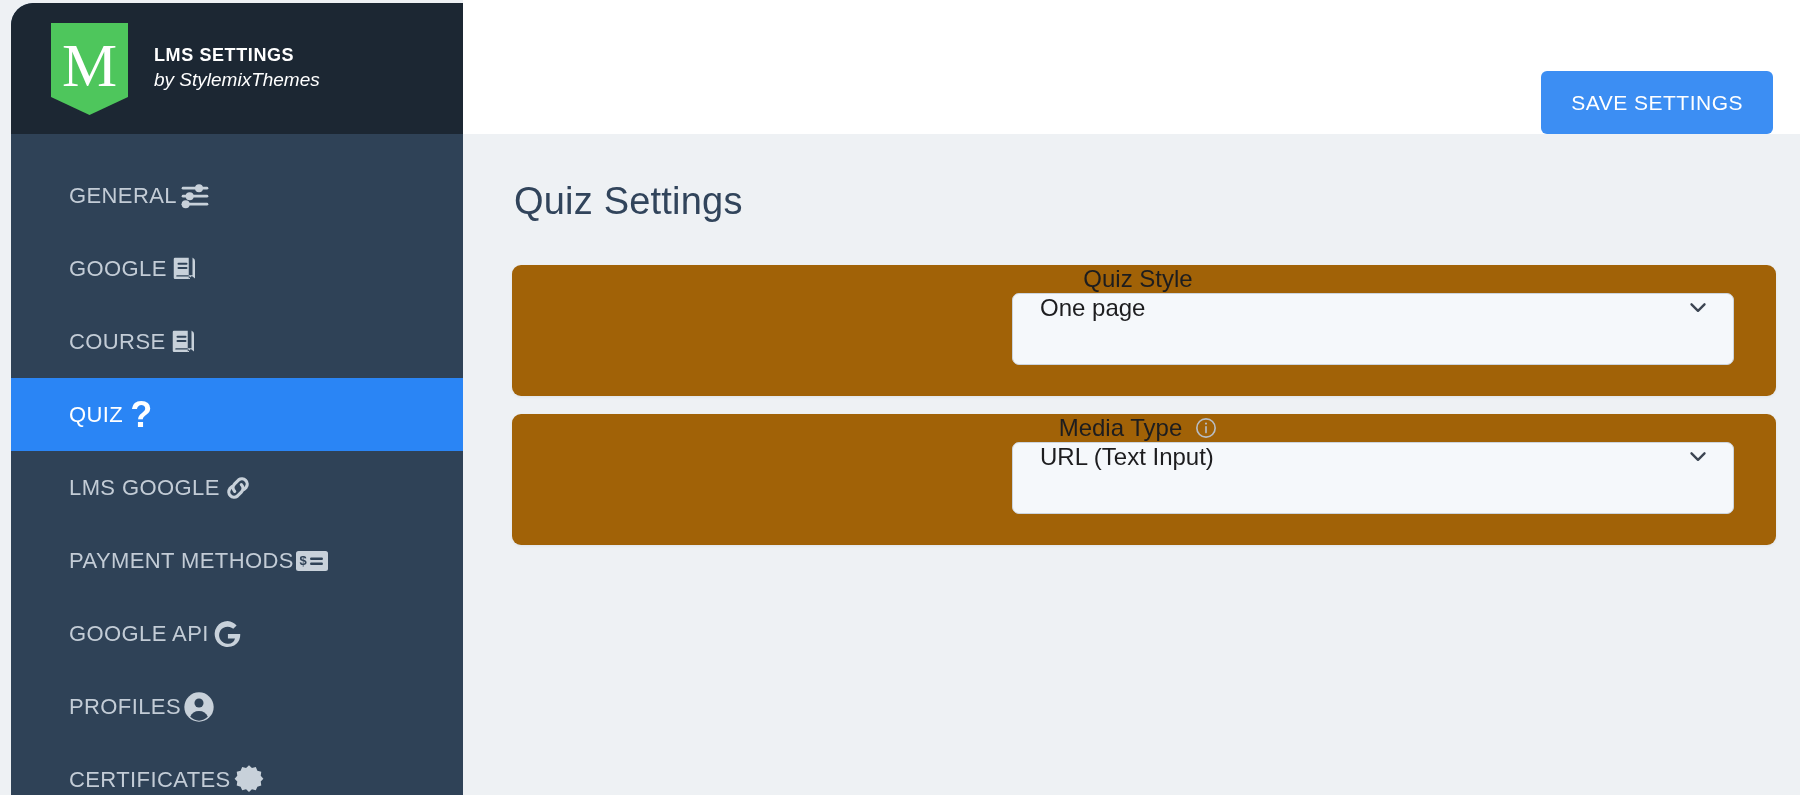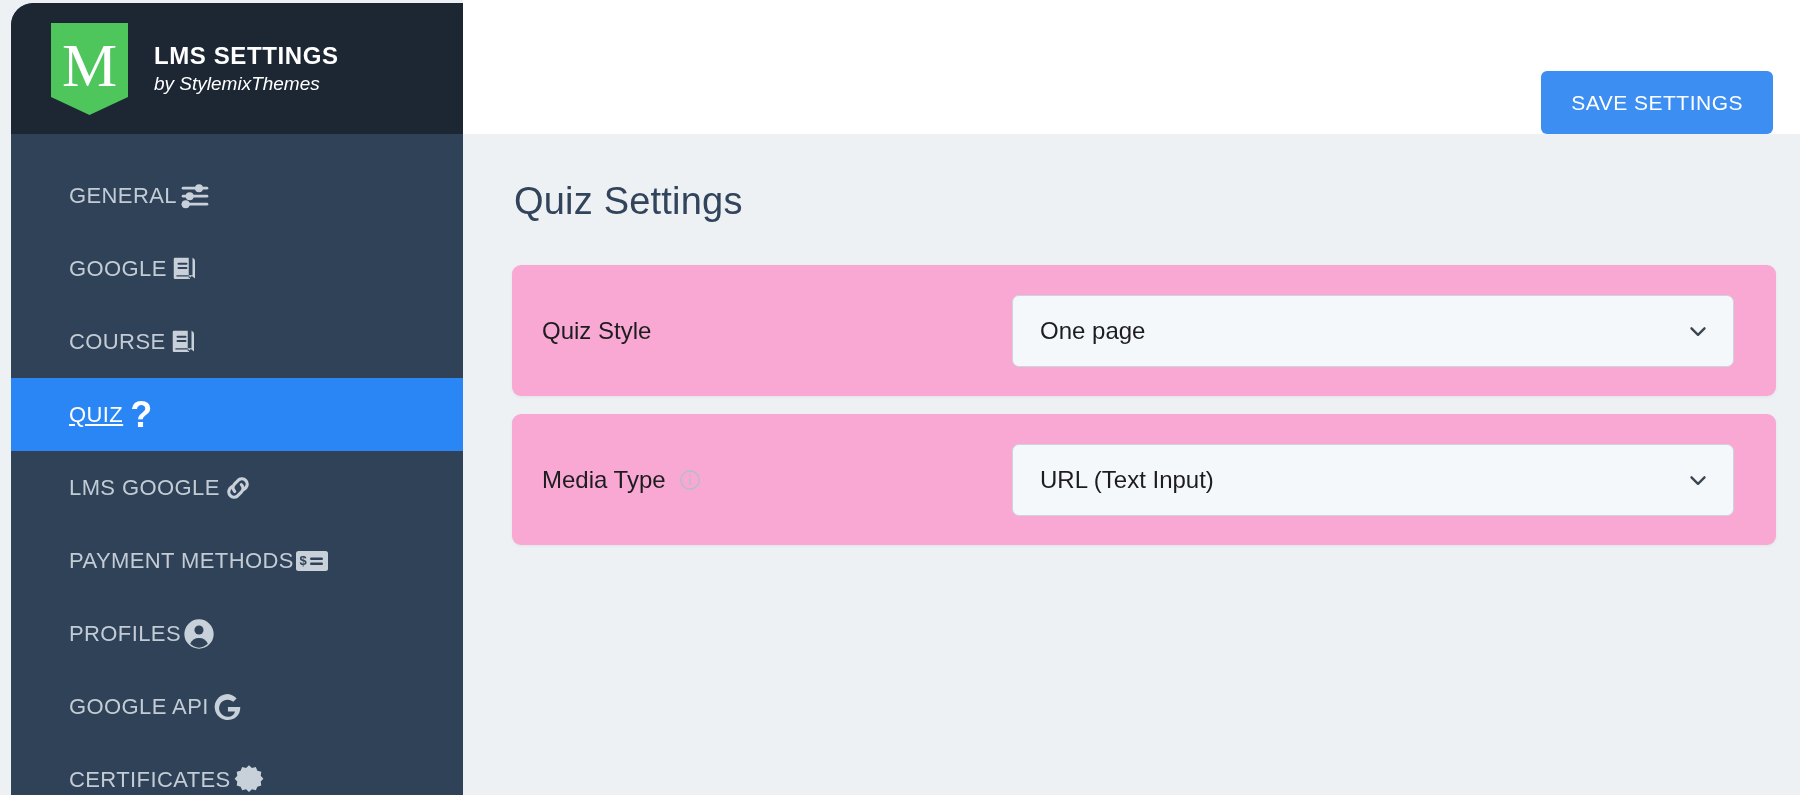--- a/index.html
+++ b/index.html
@@ -88,21 +88,21 @@
 
   .brand-text {
     margin-left: 26px;
     display: flex;
     flex-direction: column;
     justify-content: center;
   }
 
   .brand-title {
     color: #ffffff;
-    font-size: 24px;
+    font-size: 18px;
     font-weight: bold;
     letter-spacing: 0.6px;
     line-height: 1.25;
   }
 
   .brand-sub {
     color: #ffffff;
     font-size: 19px;
     font-weight: 400;
     line-height: 1.35;
@@ -125,21 +125,21 @@
     color: #c3ccd6;
     font-size: 22px;
     letter-spacing: 0.4px;
     white-space: nowrap;
   }
 
   .menu-item.active {
     background: #2a85f5;
   }
 
-  .menu-item.active .menu-label { color: #ffffff; text-decoration: underline; }
+  .menu-item.active .menu-label { color: #ffffff; }
 
   .menu-icon {
     width: 36px;
     height: 36px;
     display: flex;
     align-items: center;
     justify-content: center;
     flex: none;
     color: #c8d1da;
   }
@@ -173,28 +173,29 @@
     color: #31445b;
     letter-spacing: 0.2px;
   }
 
   .cards {
     margin: 42px 0 0 49px;
     width: 1264px;
   }
 
   .card {
-    background: #f9a8d4;
+    background: #a16207;
     border-radius: 9px;
     box-shadow: 0 1px 3px rgba(40,60,90,0.07);
     display: flex;
     align-items: center;
     height: 131px;
     padding: 0 42px 0 30px;
     margin-bottom: 18px;
+    flex-direction: column;
   }
 
   .field-label {
     font-size: 24px;
     color: #1d1d1f;
     display: flex;
     align-items: center;
     white-space: nowrap;
   }
 
@@ -208,21 +209,20 @@
   .info-icon svg { display: block; }
 
   .select {
     margin-left: auto;
     width: 722px;
     height: 72px;
     background: #f5f8fb;
     border: 1px solid #ccd4dd;
     border-radius: 7px;
     display: flex;
-    align-items: center;
     padding: 0 22px 0 27px;
     cursor: pointer;
   }
 
   .select-value {
     font-size: 24px;
     color: #1d1d1f;
     white-space: nowrap;
   }
 
@@ -320,35 +320,35 @@
           <svg width="32" height="26" viewBox="0 0 32 24" fill="currentColor">
             <rect x="0" y="2" width="32" height="20" rx="2.5"></rect>
             <text x="7" y="16" text-anchor="middle" font-family="Liberation Sans, sans-serif" font-size="13" font-weight="bold" fill="#2f4257">$</text>
             <rect x="14" y="8.5" width="13" height="2.4" rx="1.2" fill="#2f4257"></rect>
             <rect x="14" y="13.5" width="13" height="2.4" rx="1.2" fill="#2f4257"></rect>
           </svg>
         </span>
       </div>
 
       <div class="menu-item">
+        <span class="menu-label">GOOGLE API</span>
+        <span class="menu-icon">
+          <svg width="32" height="32" viewBox="0 0 24 24" fill="currentColor">
+            <path d="M12.5 2.2a9.8 9.8 0 1 0 6.8 16.9 9.3 9.3 0 0 0 2.6-7.1h-9.2v3.4h5.3a4.9 4.9 0 0 1-5.5 3.9 6.4 6.4 0 1 1 4.2-11.2l2.5-2.4a9.7 9.7 0 0 0-6.7-3.5z"></path>
+          </svg>
+        </span>
+      </div>
+
+      <div class="menu-item">
         <span class="menu-label">PROFILES</span>
         <span class="menu-icon">
           <svg width="32" height="32" viewBox="0 0 24 24" fill="currentColor">
             <circle cx="12" cy="12" r="11"></circle>
             <circle cx="12" cy="9" r="3.4" fill="#2f4257"></circle>
             <path d="M5.4 19.4a7.2 7.2 0 0 1 13.2 0A10.8 10.8 0 0 1 12 22.4a10.8 10.8 0 0 1-6.6-3z" fill="#2f4257"></path>
-          </svg>
-        </span>
-      </div>
-
-      <div class="menu-item">
-        <span class="menu-label">GOOGLE API</span>
-        <span class="menu-icon">
-          <svg width="32" height="32" viewBox="0 0 24 24" fill="currentColor">
-            <path d="M12.5 2.2a9.8 9.8 0 1 0 6.8 16.9 9.3 9.3 0 0 0 2.6-7.1h-9.2v3.4h5.3a4.9 4.9 0 0 1-5.5 3.9 6.4 6.4 0 1 1 4.2-11.2l2.5-2.4a9.7 9.7 0 0 0-6.7-3.5z"></path>
           </svg>
         </span>
       </div>
 
       <div class="menu-item">
         <span class="menu-label">CERTIFICATES</span>
         <span class="menu-icon">
           <svg width="32" height="32" viewBox="0 0 24 24" fill="currentColor">
             <path d="M12 1l2.2 2 2.9-.7 1.2 2.7 2.9.8-.4 3 2 2.2-2 2.2.4 3-2.9.8-1.2 2.7-2.9-.7L12 21l-2.2-2-2.9.7-1.2-2.7-2.9-.8.4-3-2-2.2 2-2.2-.4-3 2.9-.8 1.2-2.7 2.9.7z"></path>
           </svg>

